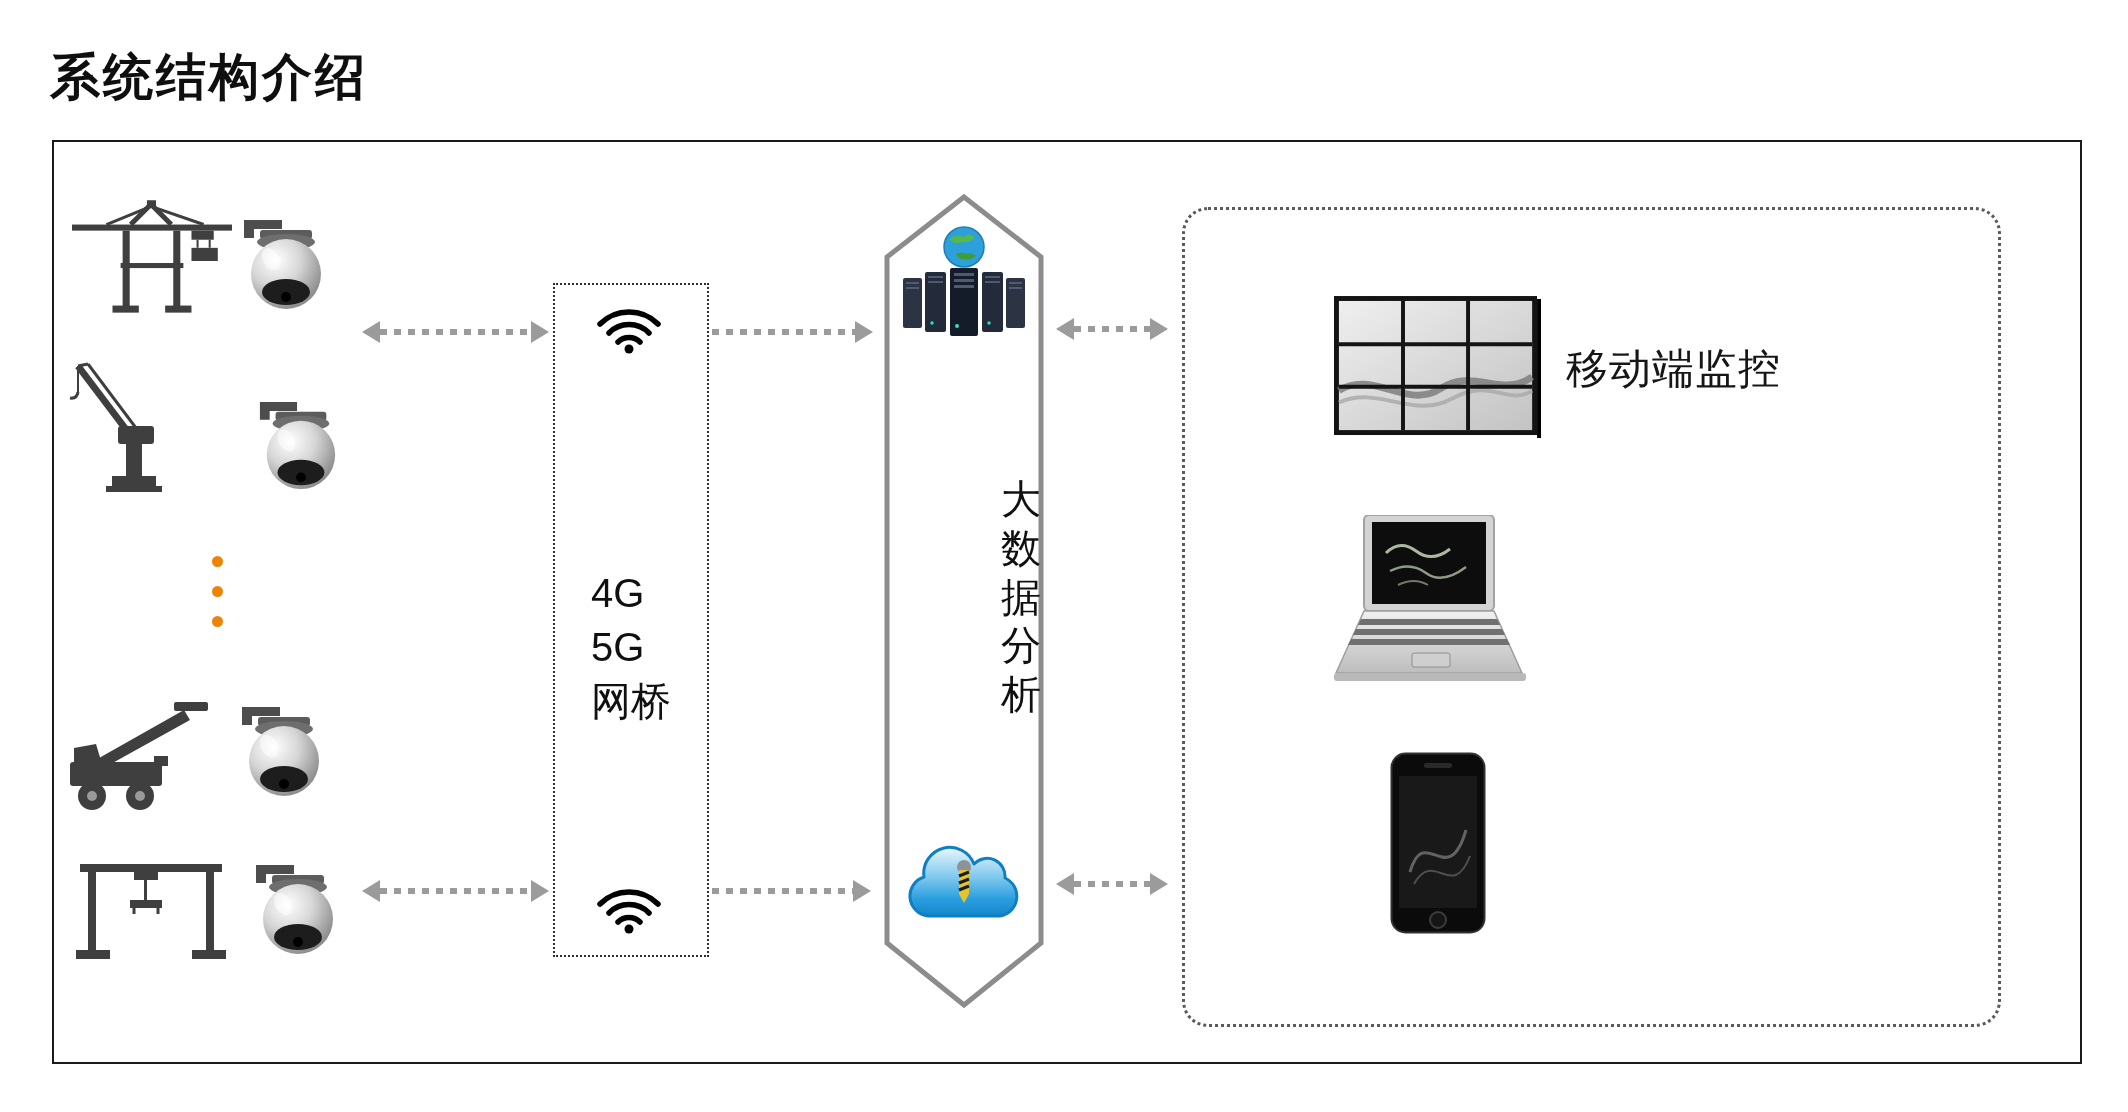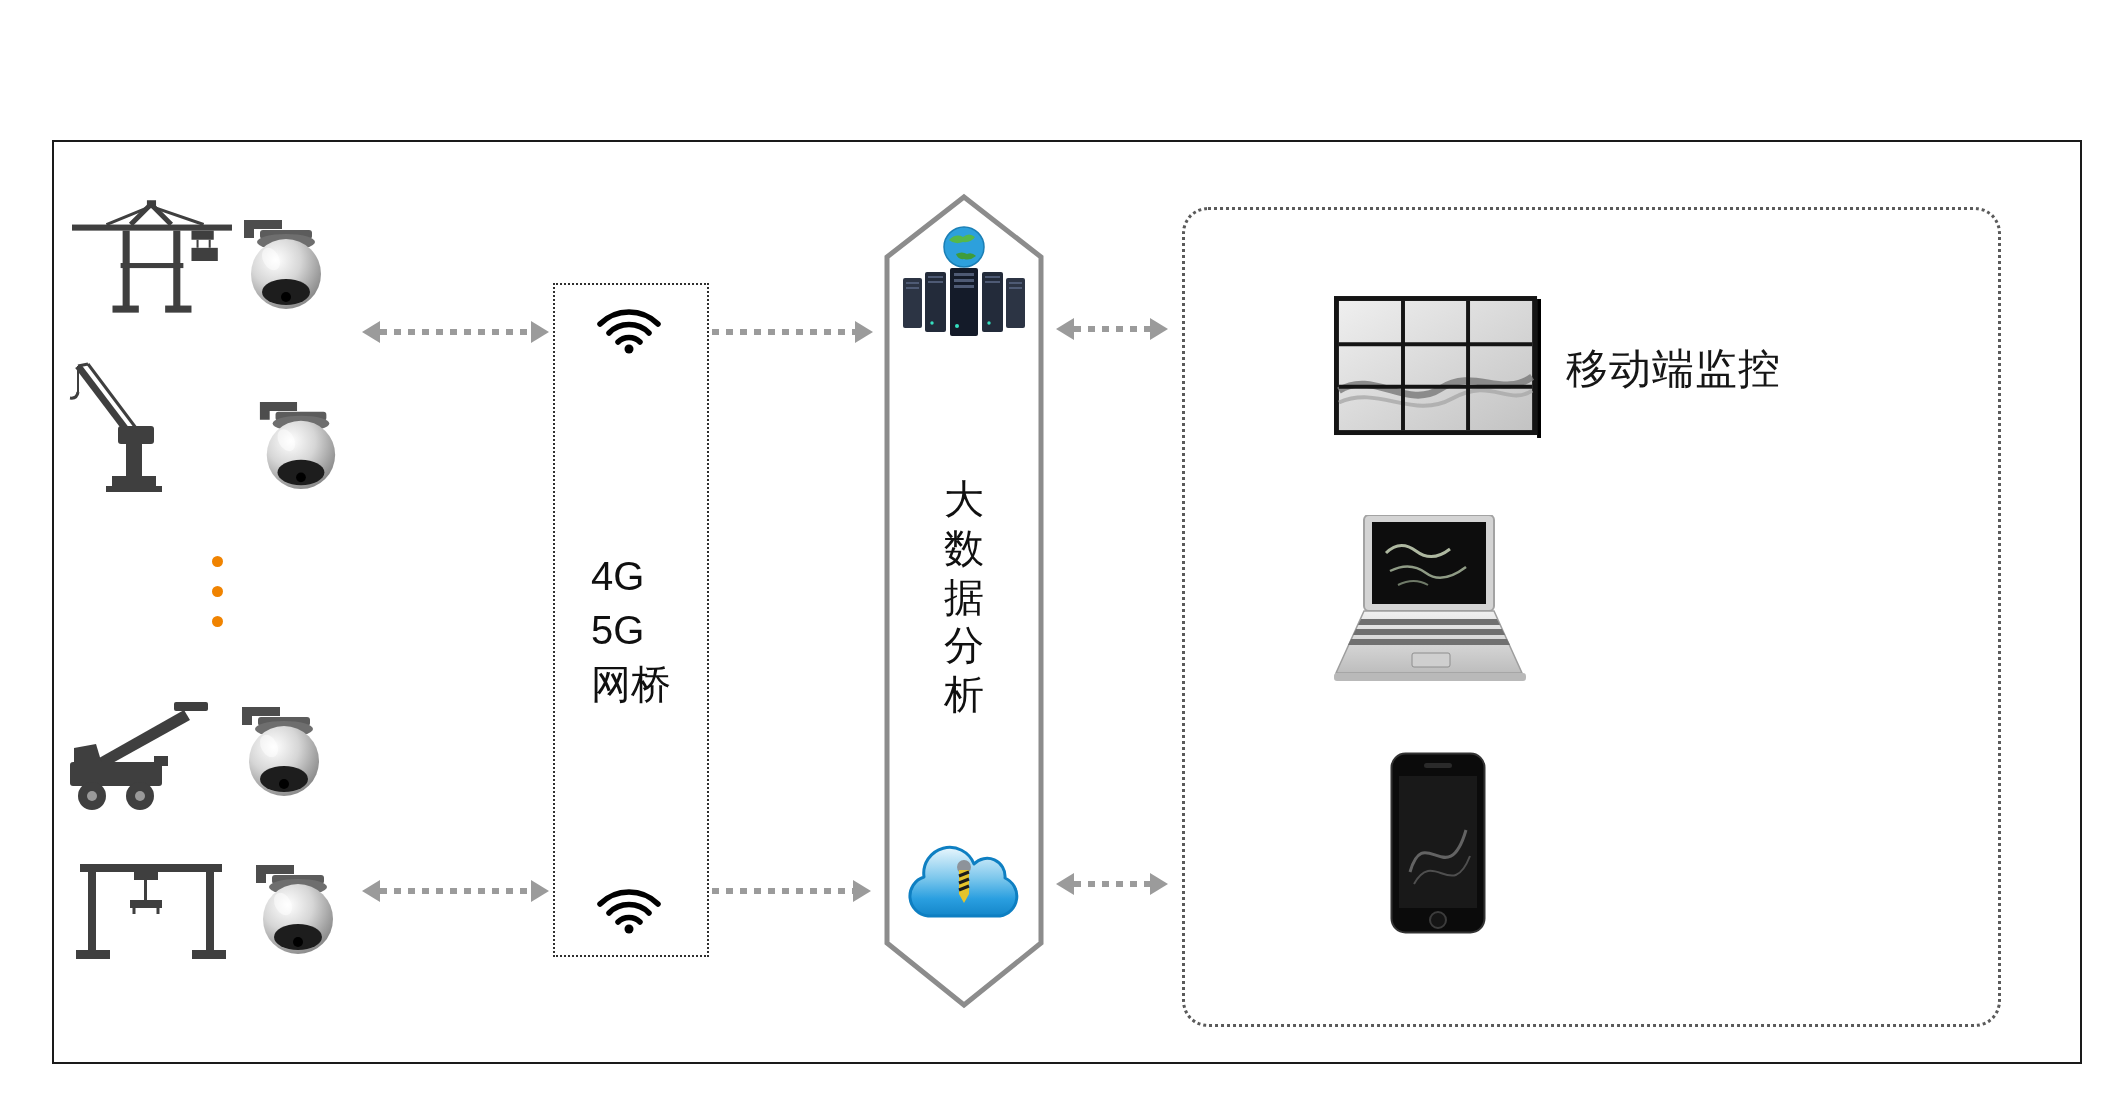--- a/index.html
+++ b/index.html
@@ -8,37 +8,37 @@
     font-family:"Liberation Sans","DejaVu Sans",sans-serif; overflow:hidden; color:#111;
   }
   .abs { position:absolute; }
 
   .title { left:50px; top:44px; font-size:50px; font-weight:700; color:#0f0f0f; letter-spacing:3px; }
 
   .frame { left:52px; top:140px; width:2026px; height:920px; border:2px solid #1a1a1a; }
 
   
   .net-box { left:553px; top:283px; width:152px; height:670px; border:2px dotted #2e2e2e; }
-  .net-text { left:553px; top:549px; width:152px; padding-left:38px; box-sizing:border-box;
+  .net-text { left:553px; top:566px; width:152px; padding-left:38px; box-sizing:border-box;
               font-size:40px; line-height:54px; color:#101010; }
 
   
   .arrow { display:flex; align-items:center; height:22px; }
   .arrow .line { flex:1; height:6px;
     background:repeating-linear-gradient(90deg,#9b9b9b 0 7px,transparent 7px 14px); }
   .arrow .head-l { width:0; height:0; border:11px solid transparent; border-left:0;
     border-right:18px solid #9b9b9b; }
   .arrow .head-r { width:0; height:0; border:11px solid transparent; border-right:0;
     border-left:18px solid #9b9b9b; }
 
   
   .hex-wrap { left:884px; top:193px; width:160px; height:816px; }
   .hex-outline { position:absolute; left:0; top:0; }
   .hex-servers { position:absolute; left:15px; top:33px; }
-  .hex-text { position:absolute; left:0; top:282px; width:160px; display:flex; justify-content:center; gap:16px; }
+  .hex-text { position:absolute; left:0; top:282px; width:160px; display:flex; justify-content:flex-end; gap:16px; }
   .vcol { width:46px; font-size:40px; line-height:1.22; color:#101010; text-align:center;
           word-break:break-all; overflow-wrap:anywhere; }
   .hex-cloud { position:absolute; left:15px; top:642px; }
 
   
   .monitor-box { left:1182px; top:207px; width:813px; height:814px;
     border:3px dotted #5a5a5a; border-radius:26px; }
   .item-label { font-size:42px; color:#161616; letter-spacing:1px; }
 
   .dot { width:11px; height:11px; border-radius:50%; background:#f08300; }
@@ -214,20 +214,21 @@
       <path d="M20 120 C 34 70, 58 140, 76 78" stroke="#6c6c6c" stroke-width="3" fill="none" opacity="0.9"></path>
       <path d="M24 132 C 44 96, 62 150, 80 104" stroke="#4f4f4f" stroke-width="2" fill="none"></path>
       <rect x="34" y="11" width="28" height="5" rx="2.5" fill="#2a2a2a"></rect>
       <circle cx="48" cy="168" r="8" fill="#151515" stroke="#3c3c3c" stroke-width="2"></circle>
     </symbol>
   </defs>
 </svg>
 
 <div id="canvas">
 
+  <div class="abs title">系统结构介绍</div>
   <div class="abs frame"></div>
 
   <svg class="abs" style="left:72px;top:200px" width="162" height="122">
       <use href="#sym-crane-sts"></use>
     </svg>
   <svg class="abs" style="left:240px;top:218px" width="88" height="100">
       <use href="#sym-camera"></use>
     </svg>
 
   <svg class="abs" style="left:62px;top:356px" width="145" height="140">

